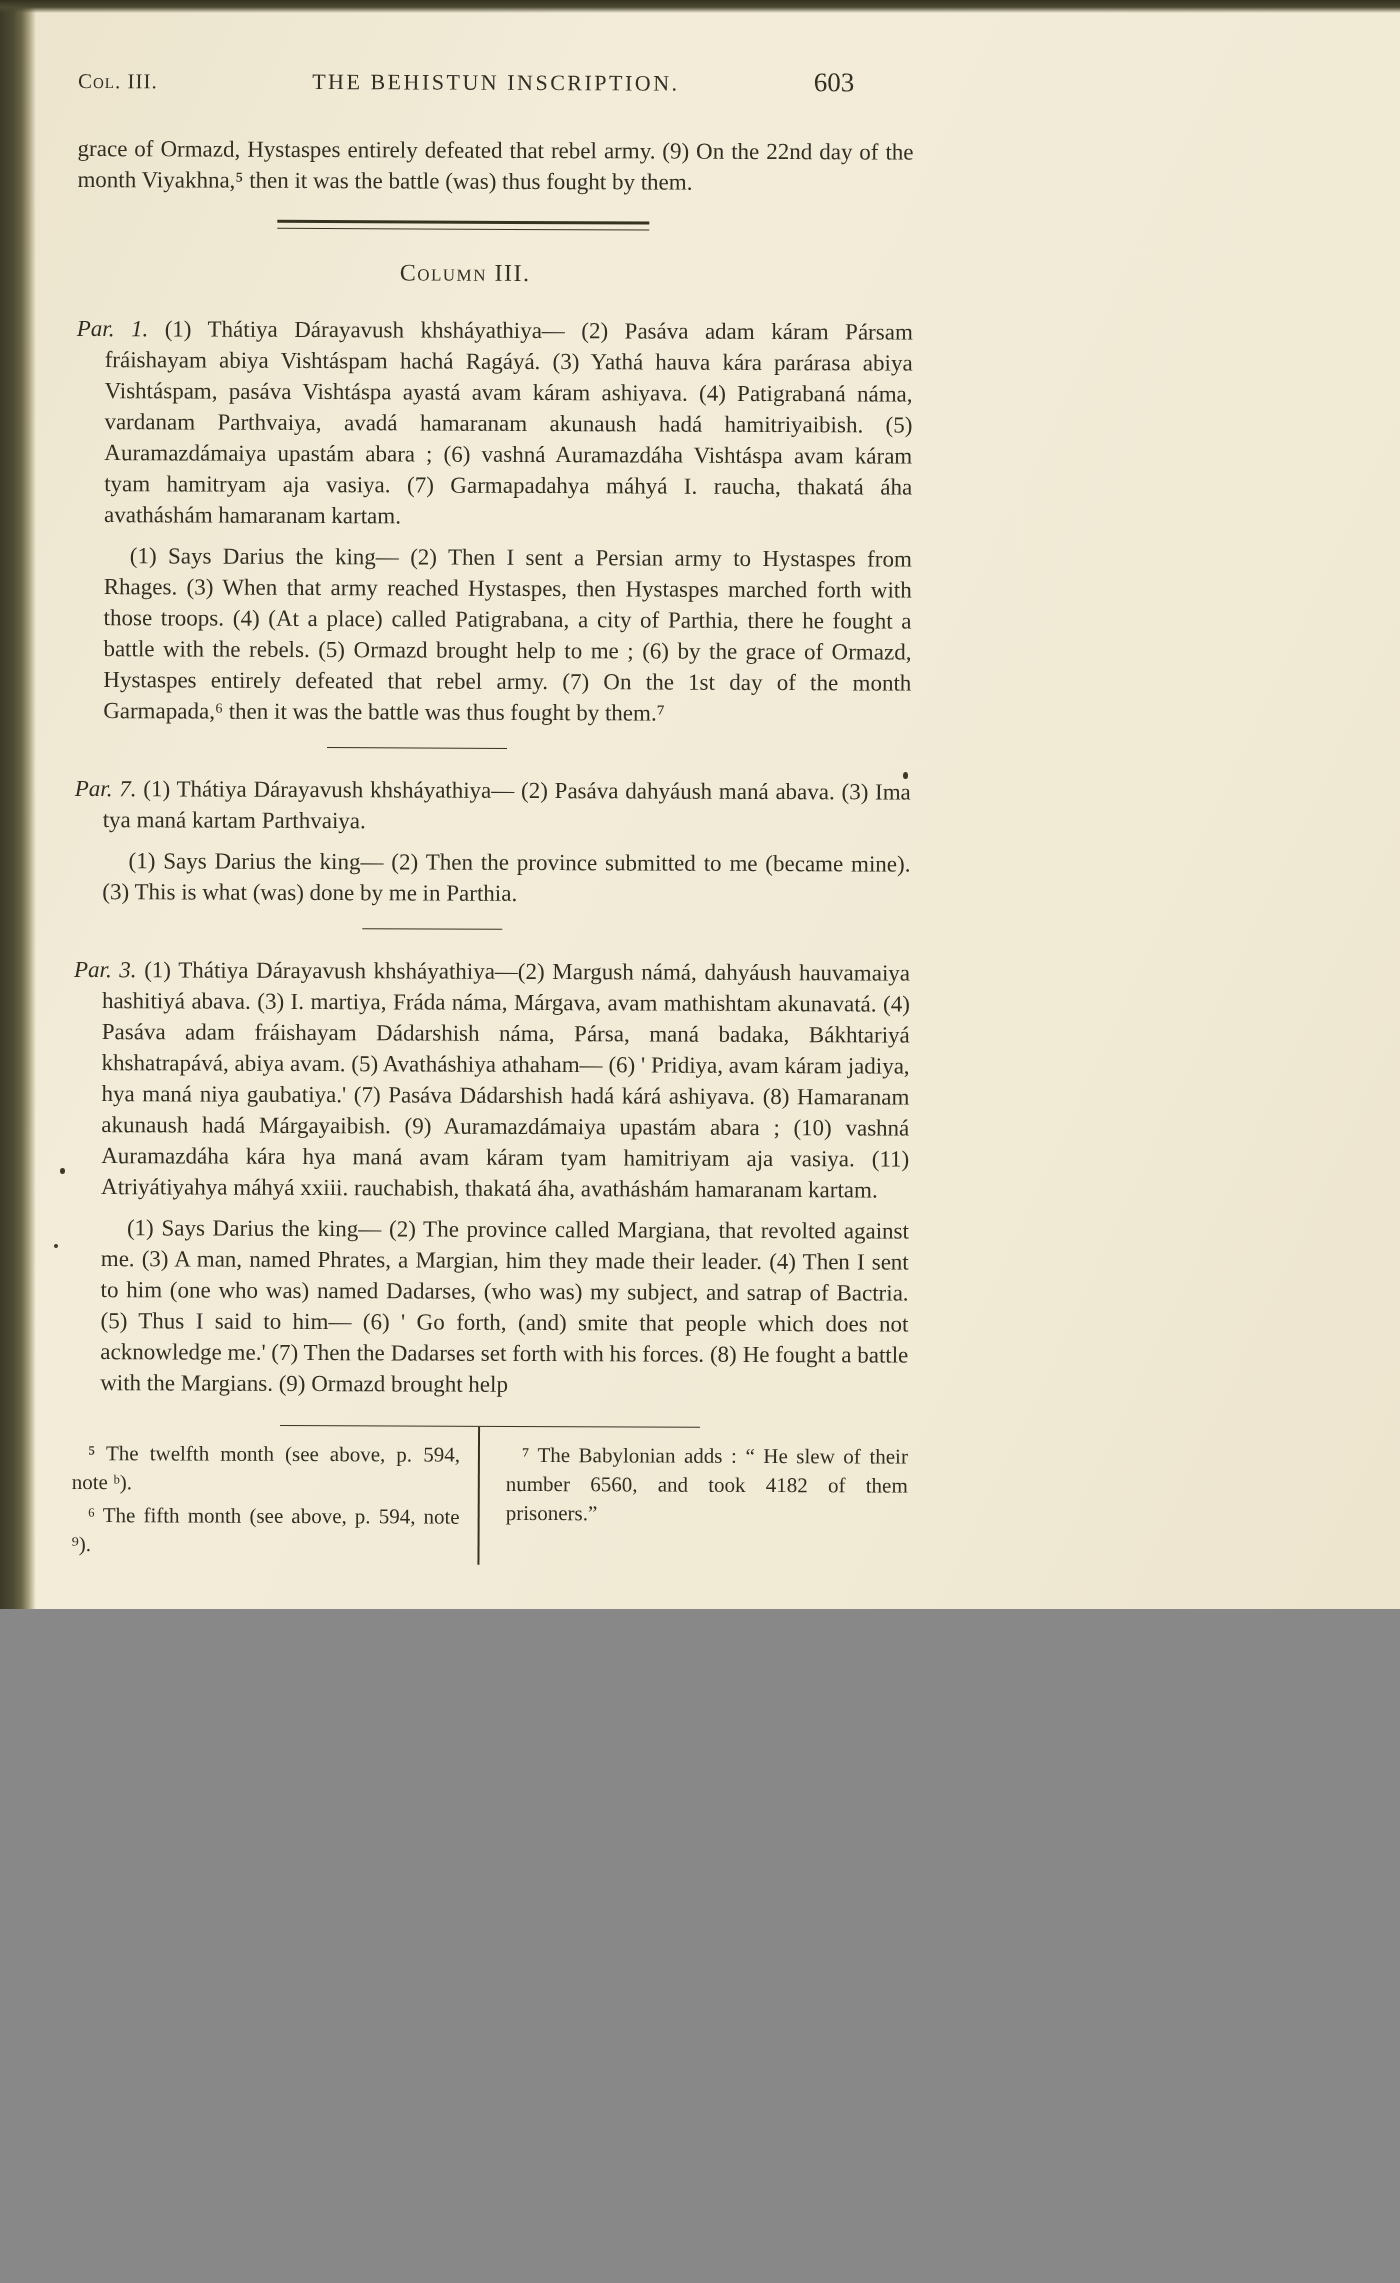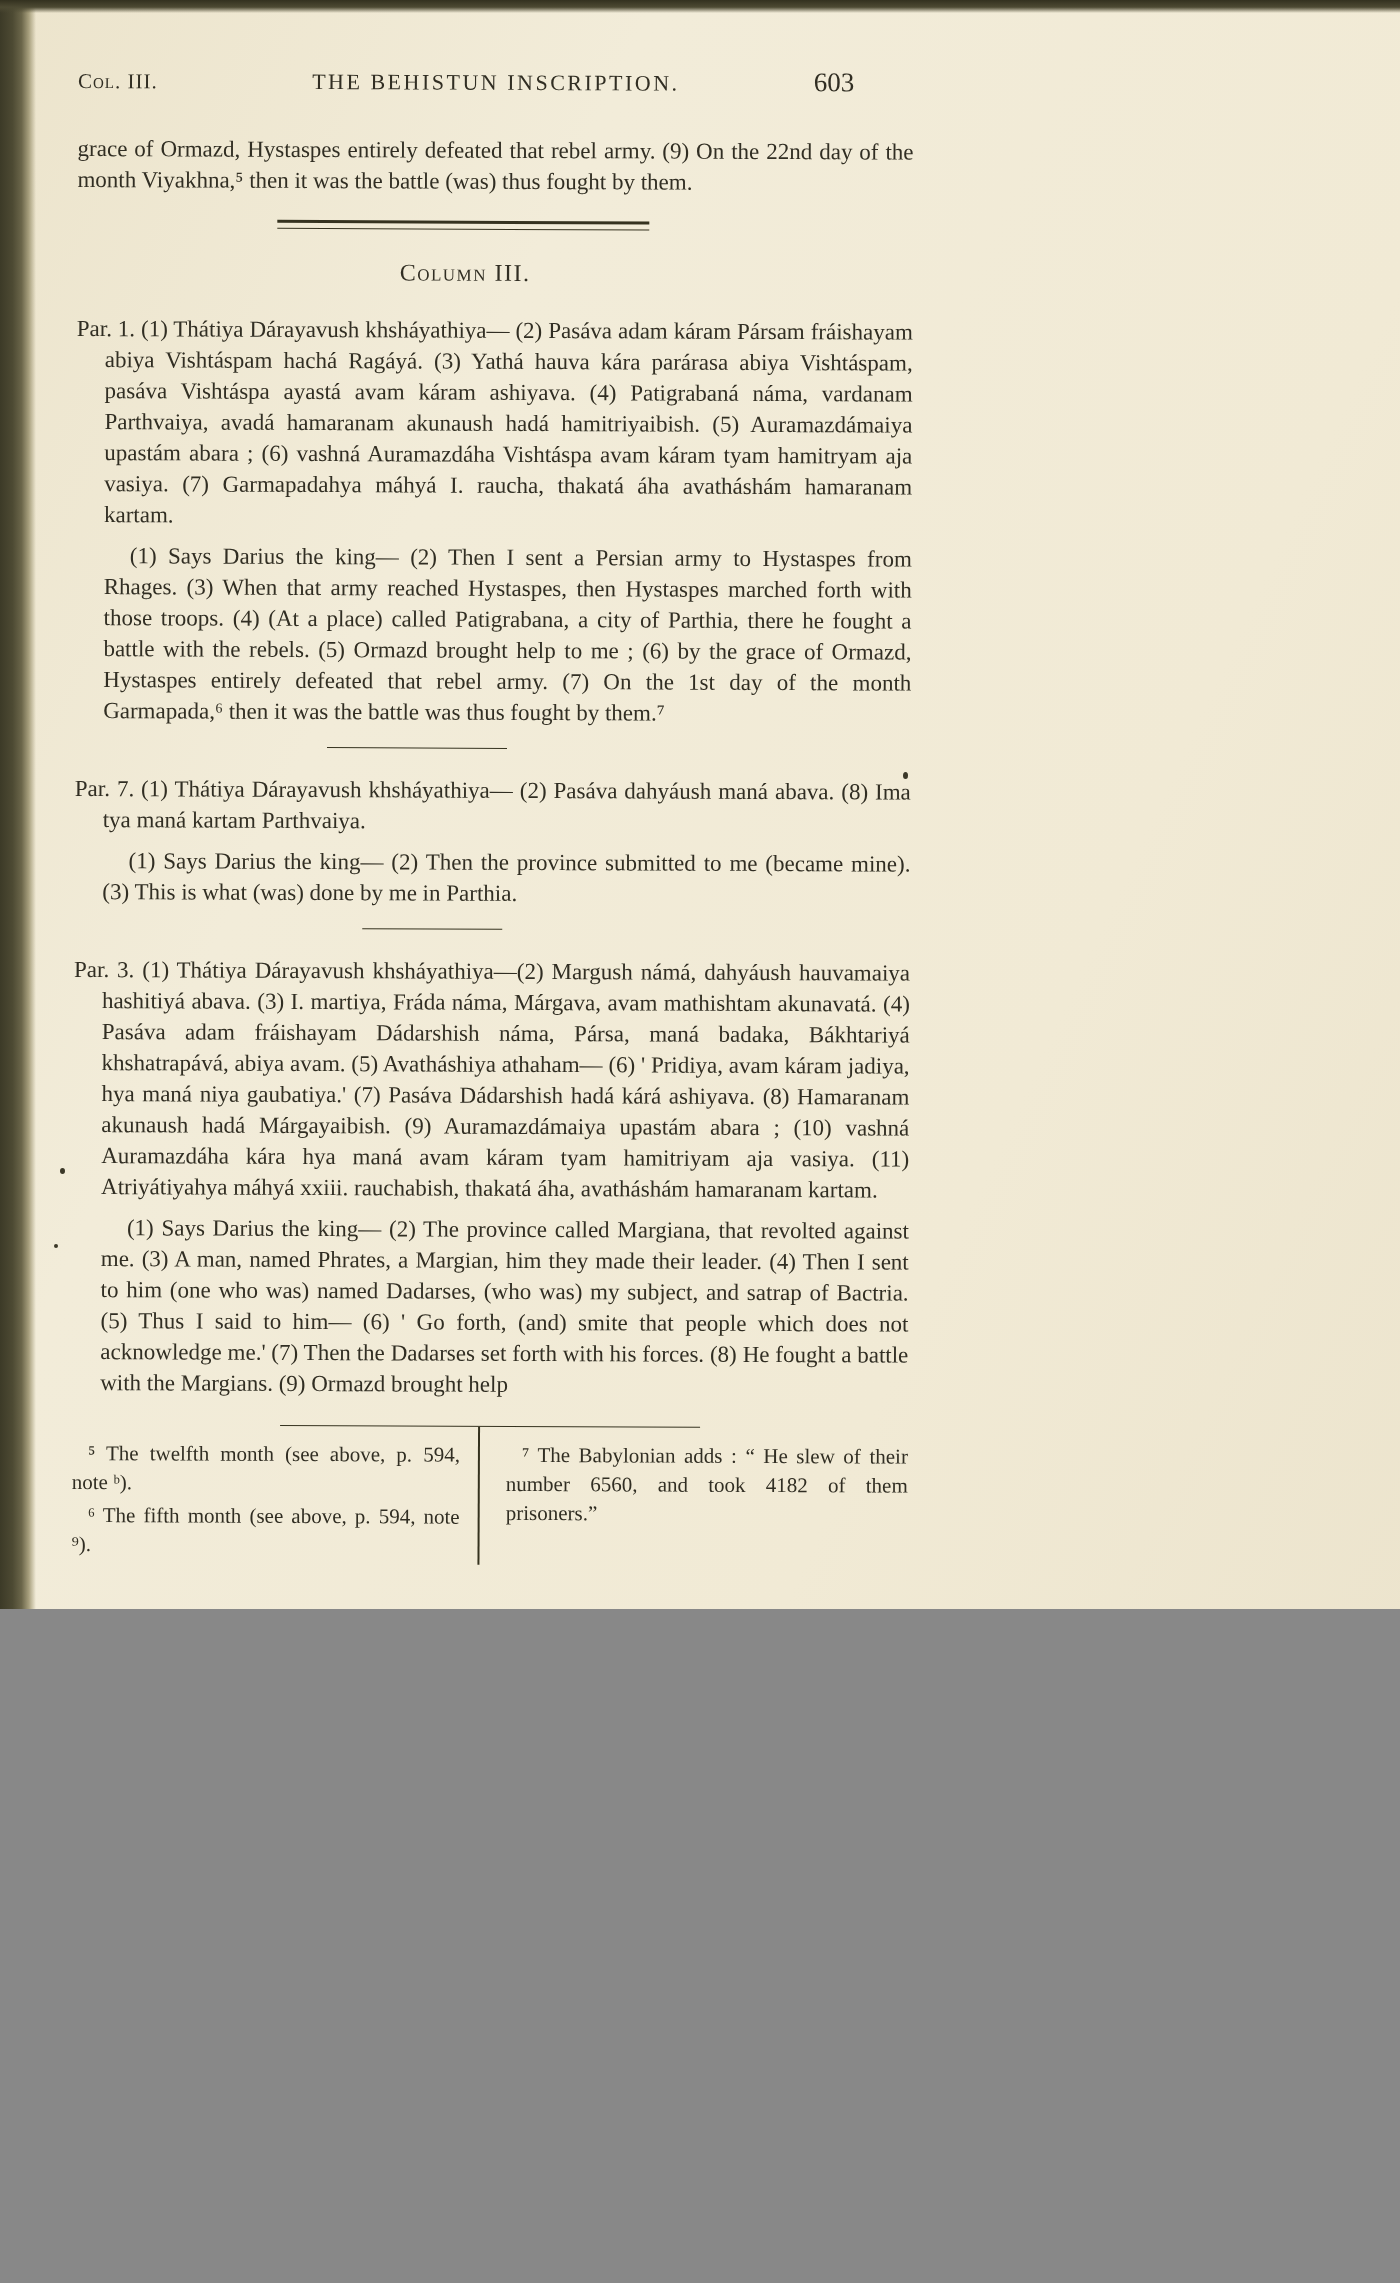--- a/index.html
+++ b/index.html
@@ -42,21 +42,21 @@
     width: 372px; height: 5px; margin: 0 0 28px 200px;
     border-top: 3px solid #35321f; border-bottom: 1.2px solid #35321f;
   }
   .col-heading {
     font-variant: small-caps; font-weight: normal; font-size: 24px;
     letter-spacing: 1.5px; text-align: center; margin: 0 60px 26px 0;
   }
   .translit {
     margin: 0 0 10px 28px; text-indent: -28px; text-align: justify;
   }
-  .par-label { }
+  .par-label { font-style: italic; }
   .trans {
     margin: 0 0 6px 28px; text-indent: 26px; text-align: justify;
   }
   .rule-short { border-top: 1.6px solid #35321f; height: 0; }
   .rule-after-1 { width: 180px; margin: 20px 0 26px 252px; }
   .rule-after-2 { width: 140px; margin: 20px 0 26px 288px; }
 
   .footnote-area { margin-top: 26px; font-size: 21px; line-height: 29px; }
   .fn-rule { width: 420px; border-top: 1.6px solid #35321f; margin: 0 0 14px 208px; }
   .fn-cols { display: flex; align-items: stretch; }
@@ -95,21 +95,21 @@
 
     <div class="double-rule"></div>
 
     <h3 class="col-heading">Column III.</h3>
 
     <p class="translit"><span class="par-label">Par. 1.</span> <span>(1) Thátiya Dárayavush khsháyathiya— (2) Pasáva adam káram Pársam fráishayam abiya Vishtáspam hachá Ragáyá. (3) Yathá hauva kára parárasa abiya Vishtáspam, pasáva Vishtáspa ayastá avam káram ashiyava. (4) Patigrabaná náma, vardanam Parthvaiya, avadá hamaranam akunaush hadá hamitriyaibish. (5) Auramazdámaiya upastám abara ; (6) vashná Auramazdáha Vishtáspa avam káram tyam hamitryam aja vasiya. (7) Garmapadahya máhyá I. raucha, thakatá áha avatháshám hamaranam kartam.</span></p>
     <p class="trans">(1) Says Darius the king— (2) Then I sent a Persian army to Hystaspes from Rhages. (3) When that army reached Hystaspes, then Hystaspes marched forth with those troops. (4) (At a place) called Patigrabana, a city of Parthia, there he fought a battle with the rebels. (5) Ormazd brought help to me ; (6) by the grace of Ormazd, Hystaspes entirely defeated that rebel army. (7) On the 1st day of the month Garmapada,⁶ then it was the battle was thus fought by them.⁷</p>
 
     <div class="rule-short rule-after-1"></div>
 
-    <p class="translit"><span class="par-label">Par. 7.</span> <span>(1) Thátiya Dárayavush khsháyathiya— (2) Pasáva dahyáush maná abava. (8) Ima tya maná kartam Parthvaiya.</span></p>
+    <p class="translit"><span class="par-label">Par. 7.</span> <span>(1) Thátiya Dárayavush khsháyathiya— (2) Pasáva dahyáush maná abava. (3) Ima tya maná kartam Parthvaiya.</span></p>
     <p class="trans">(1) Says Darius the king— (2) Then the province submitted to me (became mine). (3) This is what (was) done by me in Parthia.</p>
 
     <div class="rule-short rule-after-2"></div>
 
     <p class="translit"><span class="par-label">Par. 3.</span> <span>(1) Thátiya Dárayavush khsháyathiya—(2) Margush námá, dahyáush hauvamaiya hashitiyá abava. (3) I. martiya, Fráda náma, Márgava, avam mathishtam akunavatá. (4) Pasáva adam fráishayam Dádarshish náma, Pársa, maná badaka, Bákhtariyá khshatrapává, abiya avam. (5) Avatháshiya athaham— (6) ' Pridiya, avam káram jadiya, hya maná niya gaubatiya.' (7) Pasáva Dádarshish hadá kárá ashiyava. (8) Hamaranam akunaush hadá Márgayaibish. (9) Auramazdámaiya upastám abara ; (10) vashná Auramazdáha kára hya maná avam káram tyam hamitriyam aja vasiya. (11) Atriyátiyahya máhyá xxiii. rauchabish, thakatá áha, avatháshám hamaranam kartam.</span></p>
     <p class="trans">(1) Says Darius the king— (2) The province called Margiana, that revolted against me. (3) A man, named Phrates, a Margian, him they made their leader. (4) Then I sent to him (one who was) named Dadarses, (who was) my subject, and satrap of Bactria. (5) Thus I said to him— (6) ' Go forth, (and) smite that people which does not acknowledge me.' (7) Then the Dadarses set forth with his forces. (8) He fought a battle with the Margians. (9) Ormazd brought help</p>
 
     <div class="footnote-area">
       <div class="fn-rule"></div>
       <div class="fn-cols">

